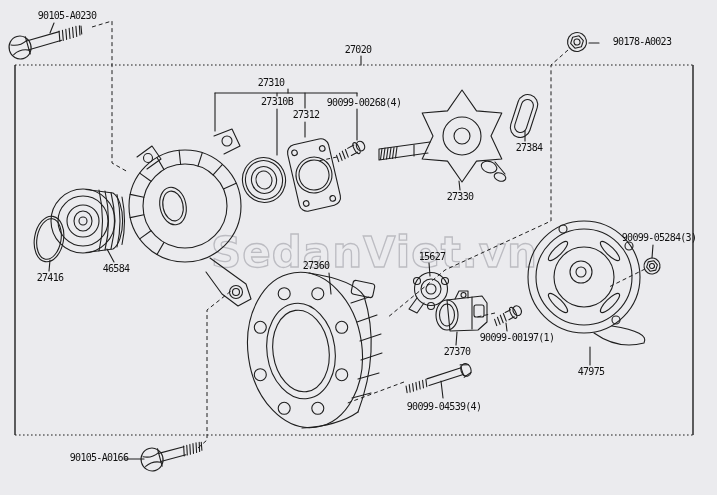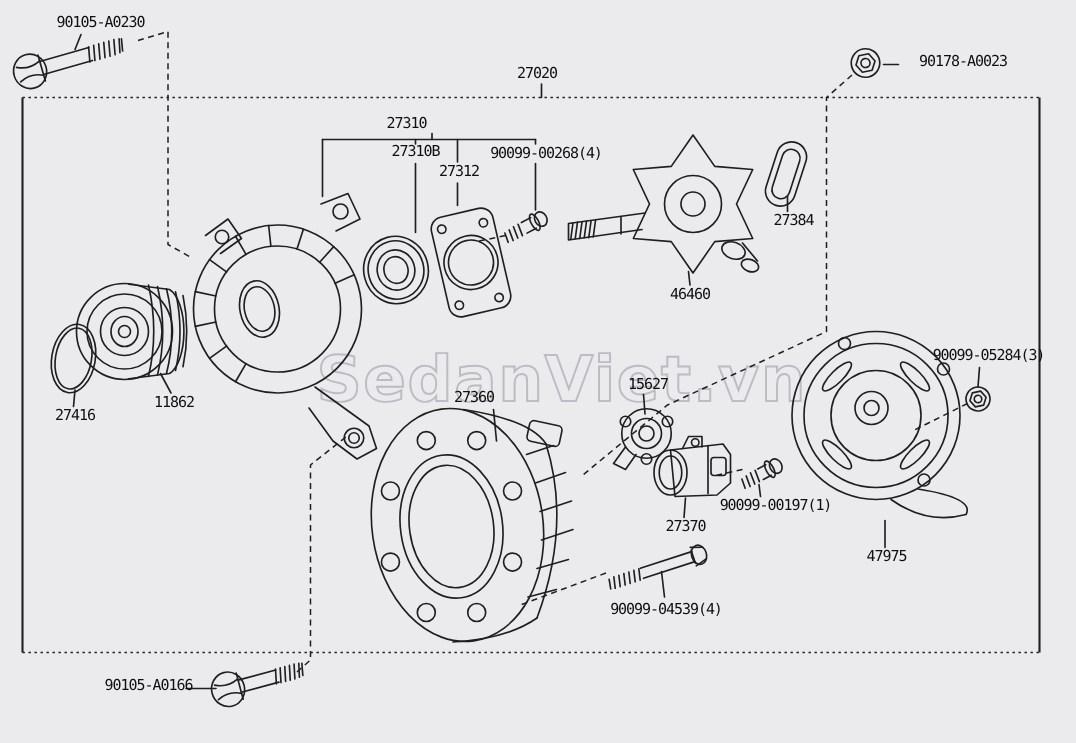--- a/index.html
+++ b/index.html
@@ -257,23 +257,23 @@
   </svg>
 
   <div class="part-label" style="left:67px;  top:10px">90105-A0230</div>
   <div class="part-label" style="left:642px; top:36px">90178-A0023</div>
   <div class="part-label" style="left:358px; top:44px">27020</div>
   <div class="part-label" style="left:271px; top:77px">27310</div>
   <div class="part-label" style="left:277px; top:96px">27310B</div>
   <div class="part-label" style="left:306px; top:109px">27312</div>
   <div class="part-label" style="left:364px; top:97px">90099-00268(4)</div>
   <div class="part-label" style="left:529px; top:142px">27384</div>
-  <div class="part-label" style="left:460px; top:191px">46460</div>
+  <div class="part-label" style="left:460px; top:191px">27330</div>
   <div class="part-label" style="left:50px;  top:272px">27416</div>
-  <div class="part-label" style="left:116px; top:263px">11862</div>
+  <div class="part-label" style="left:116px; top:263px">46584</div>
   <div class="part-label" style="left:316px; top:260px">27360</div>
   <div class="part-label" style="left:432px; top:251px">15627</div>
   <div class="part-label" style="left:659px; top:232px">90099-05284(3)</div>
   <div class="part-label" style="left:457px; top:346px">27370</div>
   <div class="part-label" style="left:517px; top:332px">90099-00197(1)</div>
   <div class="part-label" style="left:591px; top:366px">47975</div>
   <div class="part-label" style="left:444px; top:401px">90099-04539(4)</div>
   <div class="part-label" style="left:99px;  top:452px">90105-A0166</div>
 
 </div>

